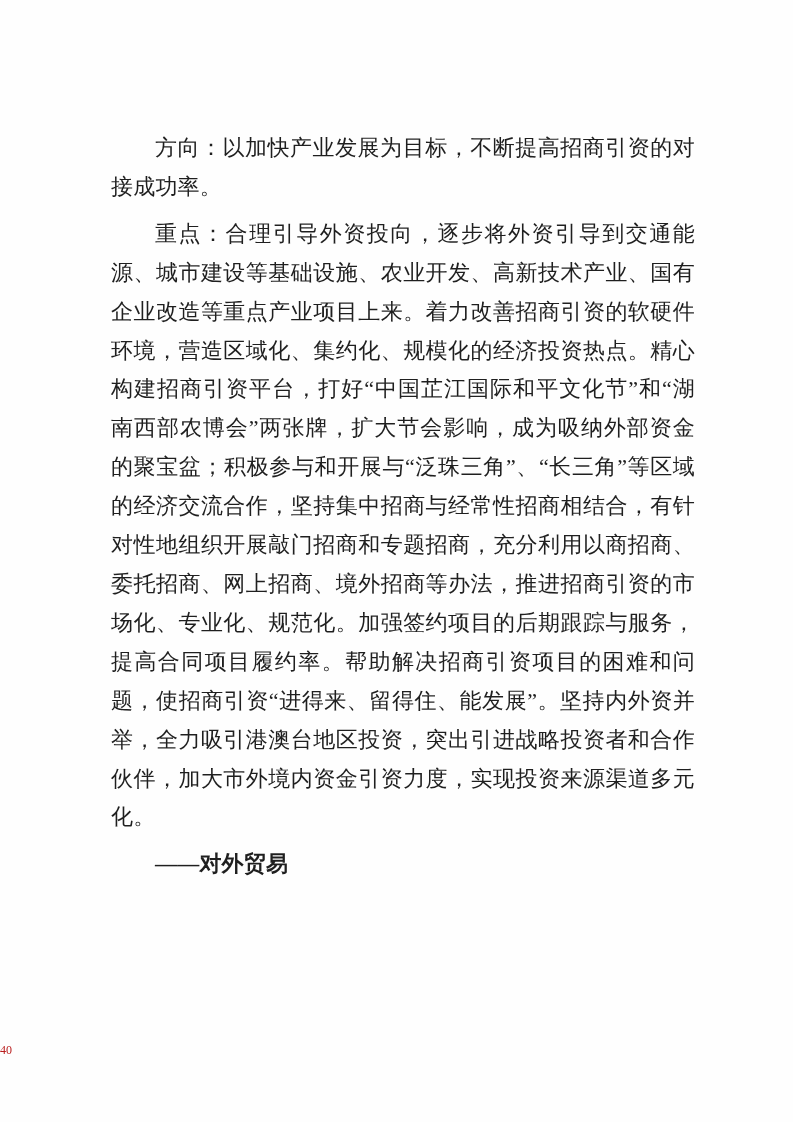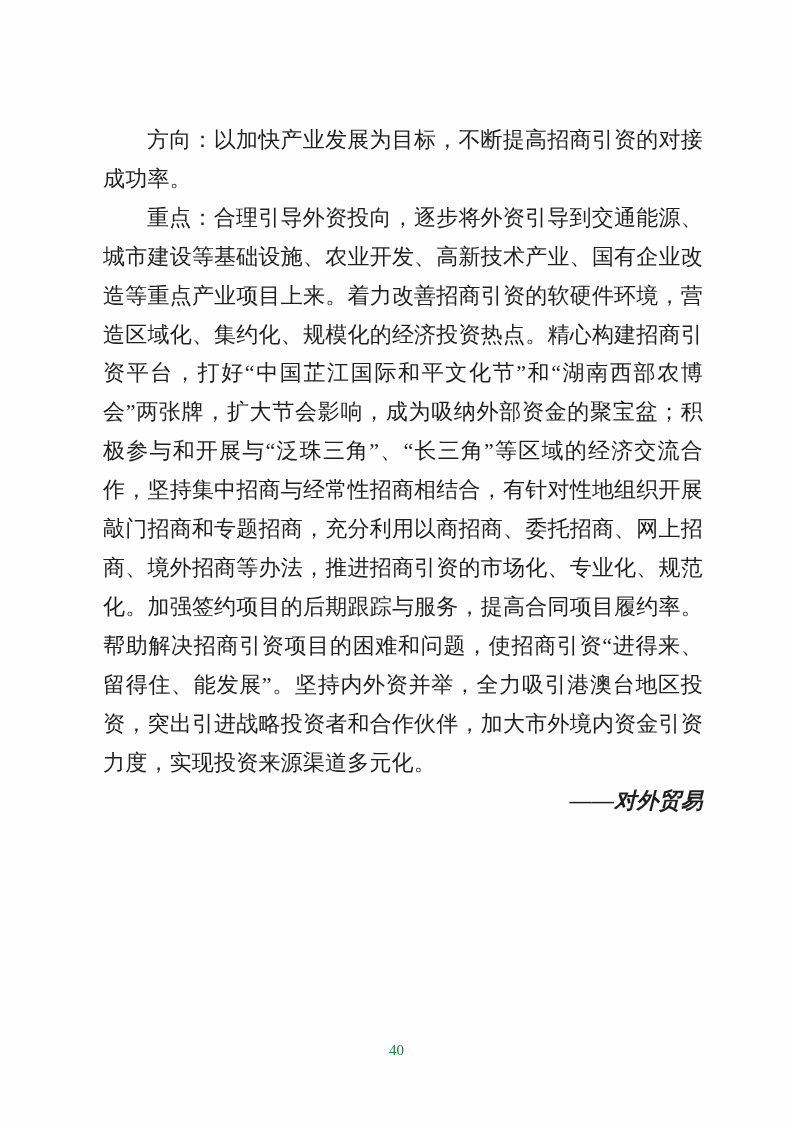--- a/index.html
+++ b/index.html
@@ -16,42 +16,41 @@
     font-family: "Liberation Serif", "DejaVu Serif", serif;
     color: #1f1f1f;
   }
   .content {
     position: absolute;
     left: 103px;
     top: 121px;
     width: 600px;
   }
   .content p {
-    margin: 0;
+    margin: 8px;
     padding: 0;
     font-size: 22px;
     line-height: 38.9px;
     text-align: justify;
     text-indent: 2em;
     letter-spacing: 0.2px;
   }
   .content p.heading {
     font-weight: bold;
-    text-align: right;
-    font-style: italic;
+    text-align: left;
   }
   .page-footer {
     position: absolute;
     left: 0;
     right: 0;
     top: 1040px;
-    text-align: center;
-    font-size: 15px;
+    text-align: left;
+    font-size: 12px;
     line-height: 20px;
-    color: #15803d;
+    color: #b91c1c;
   }
 </style>
 </head>
 <body>
 
 <div class="page">
   <div class="content">
     <p class="body">方向：以加快产业发展为目标，不断提高招商引资的对接成功率。</p>
     <p class="body">重点：合理引导外资投向，逐步将外资引导到交通能源、城市建设等基础设施、农业开发、高新技术产业、国有企业改造等重点产业项目上来。着力改善招商引资的软硬件环境，营造区域化、集约化、规模化的经济投资热点。精心构建招商引资平台，打好“中国芷江国际和平文化节”和“湖南西部农博会”两张牌，扩大节会影响，成为吸纳外部资金的聚宝盆；积极参与和开展与“泛珠三角”、“长三角”等区域的经济交流合作，坚持集中招商与经常性招商相结合，有针对性地组织开展敲门招商和专题招商，充分利用以商招商、委托招商、网上招商、境外招商等办法，推进招商引资的市场化、专业化、规范化。加强签约项目的后期跟踪与服务，提高合同项目履约率。帮助解决招商引资项目的困难和问题，使招商引资“进得来、留得住、能发展”。坚持内外资并举，全力吸引港澳台地区投资，突出引进战略投资者和合作伙伴，加大市外境内资金引资力度，实现投资来源渠道多元化。</p>
     <p class="heading">——对外贸易</p>

